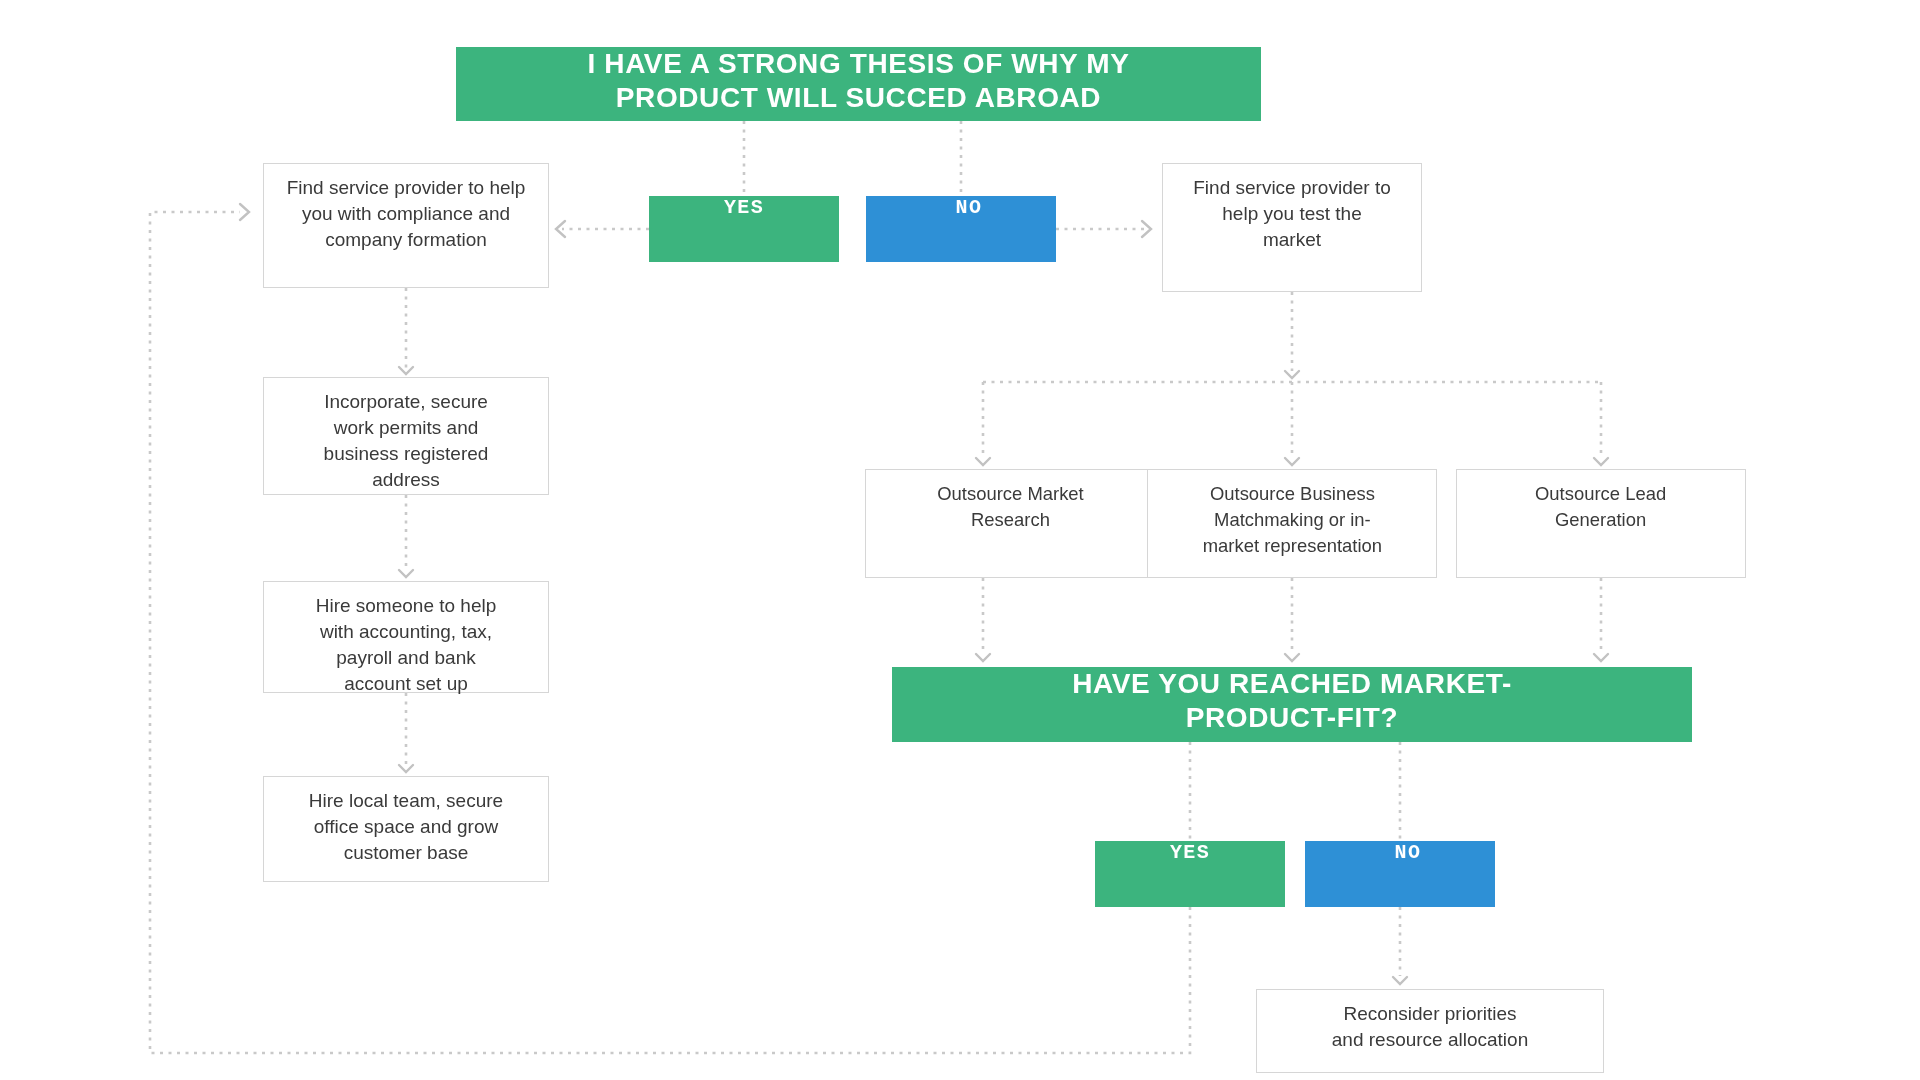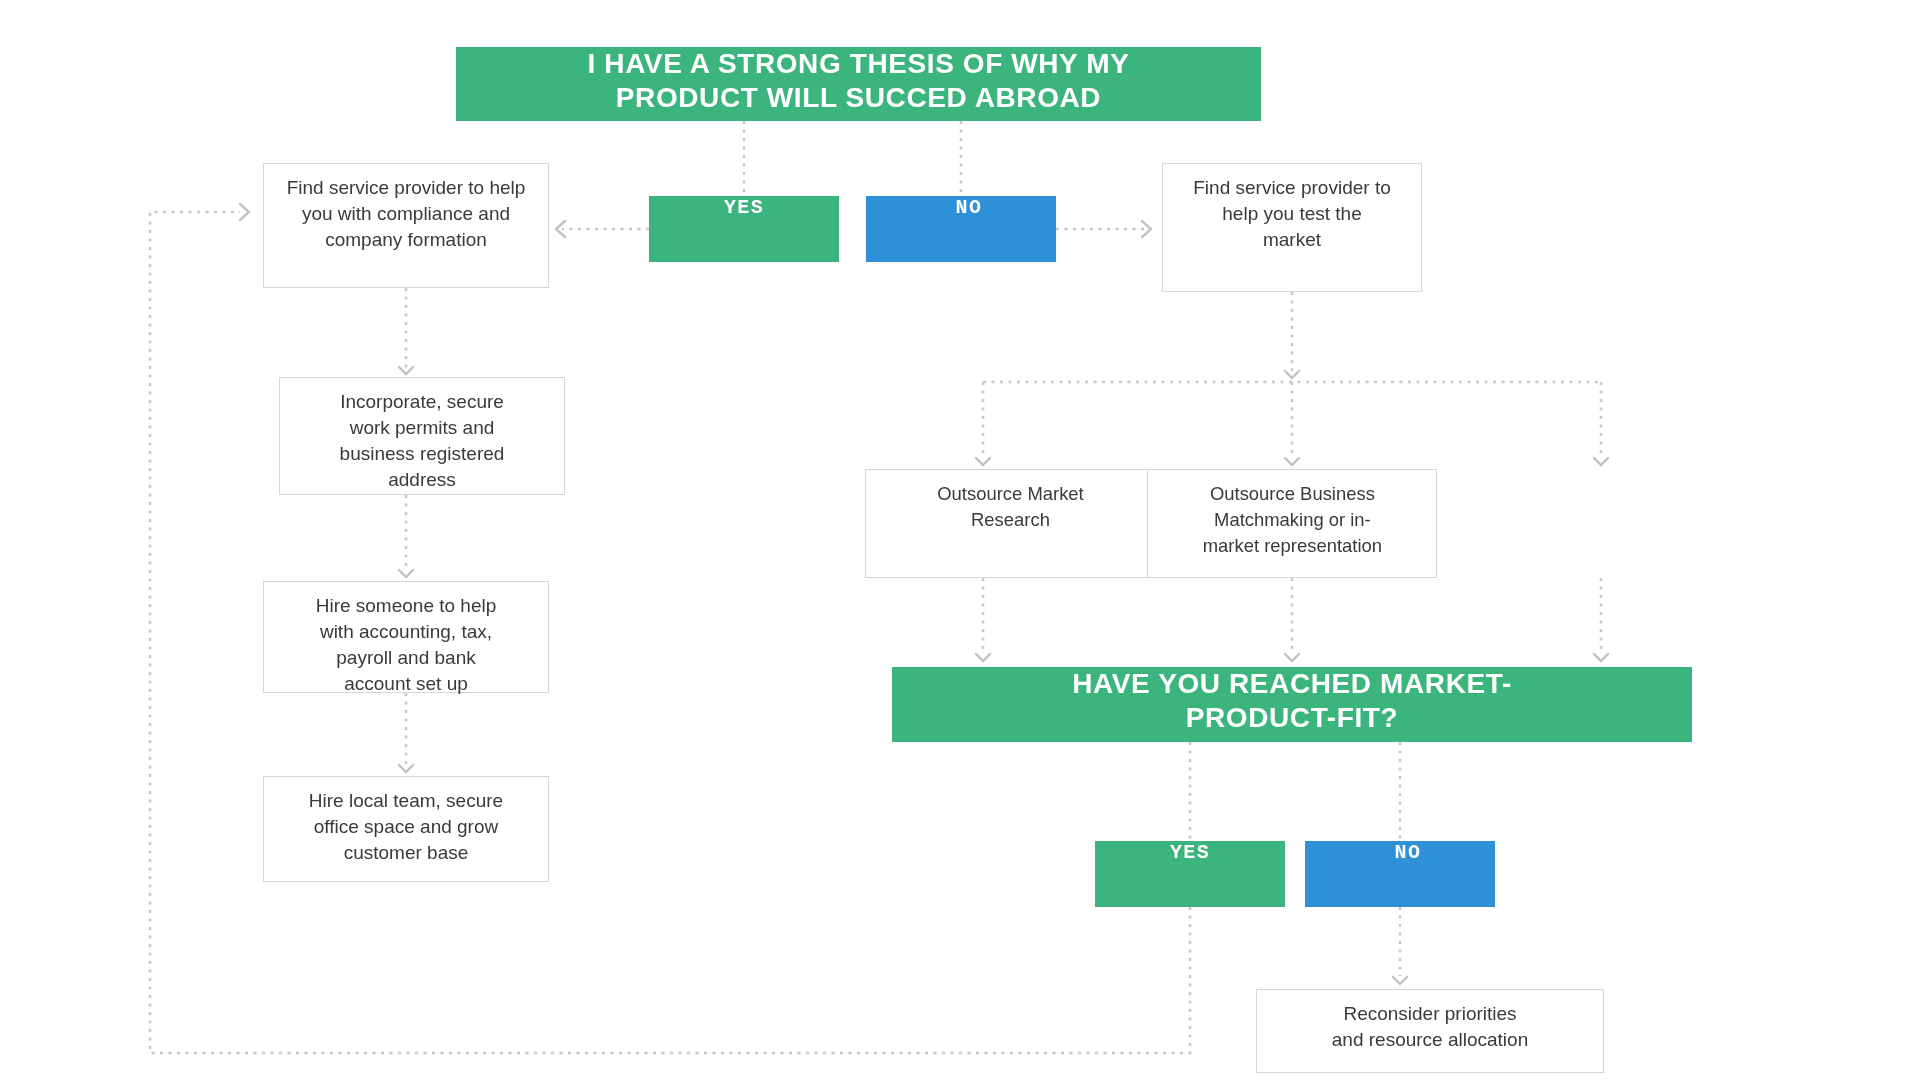--- a/index.html
+++ b/index.html
@@ -96,21 +96,21 @@
   </div>
   <div class="node btn blue" style="left:866px;top:196px;width:190px;height:66px;">
     <span class="label">NO</span>
   </div>
 
   <div class="node procbox" style="left:263px;top:163px;width:286px;height:125px;">
     <span class="label">Find service provider to help
 you with compliance and
 company formation</span>
   </div>
-  <div class="node procbox" style="left:279px;top:377px;width:286px;height:118px;">
+  <div class="node procbox" style="left:263px;top:377px;width:286px;height:118px;">
     <span class="label">Incorporate, secure
 work permits and
 business registered
 address</span>
   </div>
   <div class="node procbox" style="left:263px;top:581px;width:286px;height:112px;">
     <span class="label">Hire someone to help
 with accounting, tax,
 payroll and bank
 account set up</span>
@@ -129,20 +129,24 @@
 
   <div class="node procbox mid" style="left:865px;top:469px;width:290px;height:109px;">
     <span class="label">Outsource Market
 Research</span>
   </div>
   <div class="node procbox mid" style="left:1147px;top:469px;width:290px;height:109px;">
     <span class="label">Outsource Business
 Matchmaking or in-
 market representation</span>
   </div>
+  <div class="node procbox mid" style="left:1456px;top:469px;width:290px;height:109px;">
+    <span class="label">Outsource Lead
+Generation</span>
+  </div>
 
   <div class="node titlebox green" style="left:892px;top:667px;width:800px;height:75px;">
     <span class="label">HAVE YOU REACHED MARKET-
 PRODUCT-FIT?</span>
   </div>
 
   <div class="node btn green" style="left:1095px;top:841px;width:190px;height:66px;">
     <span class="label">YES</span>
   </div>
   <div class="node btn blue" style="left:1305px;top:841px;width:190px;height:66px;">

